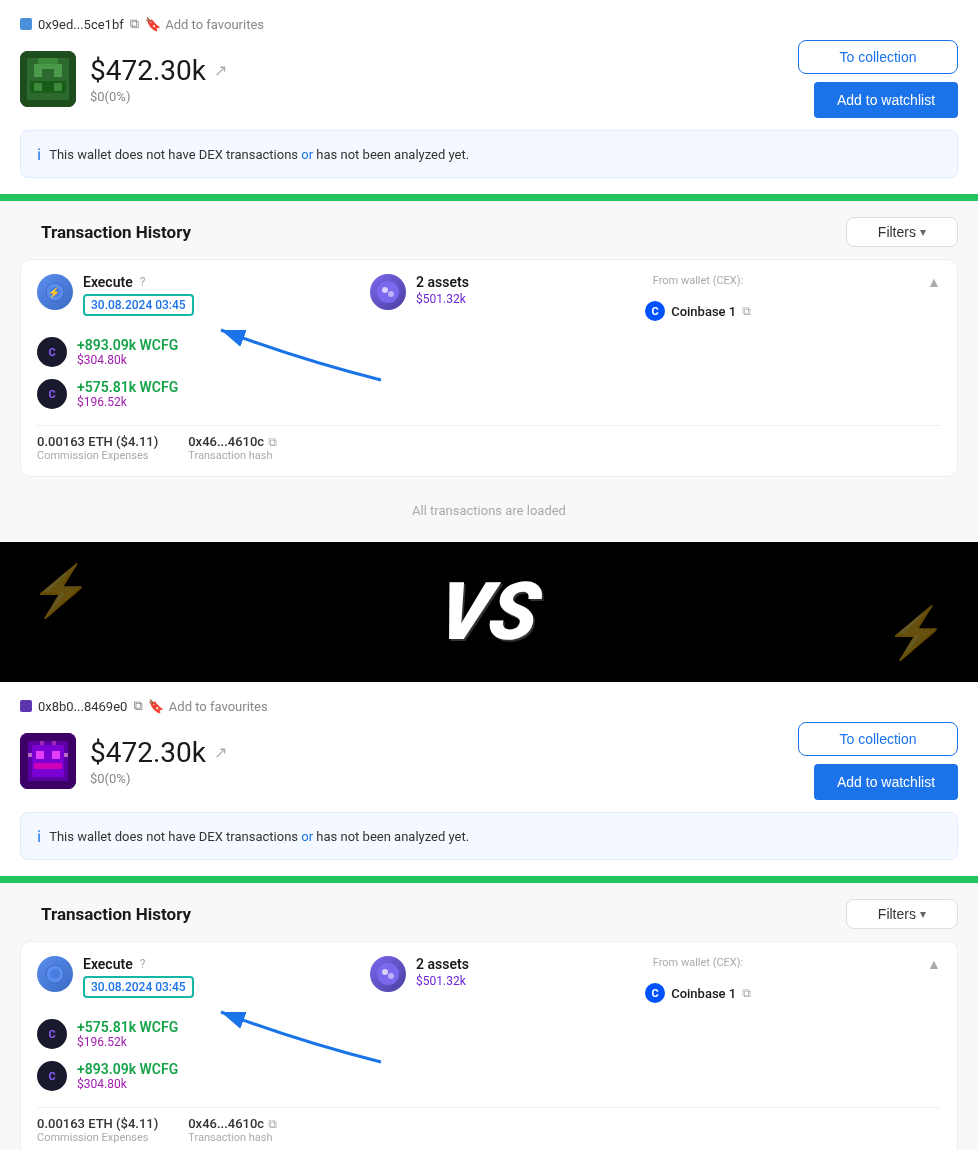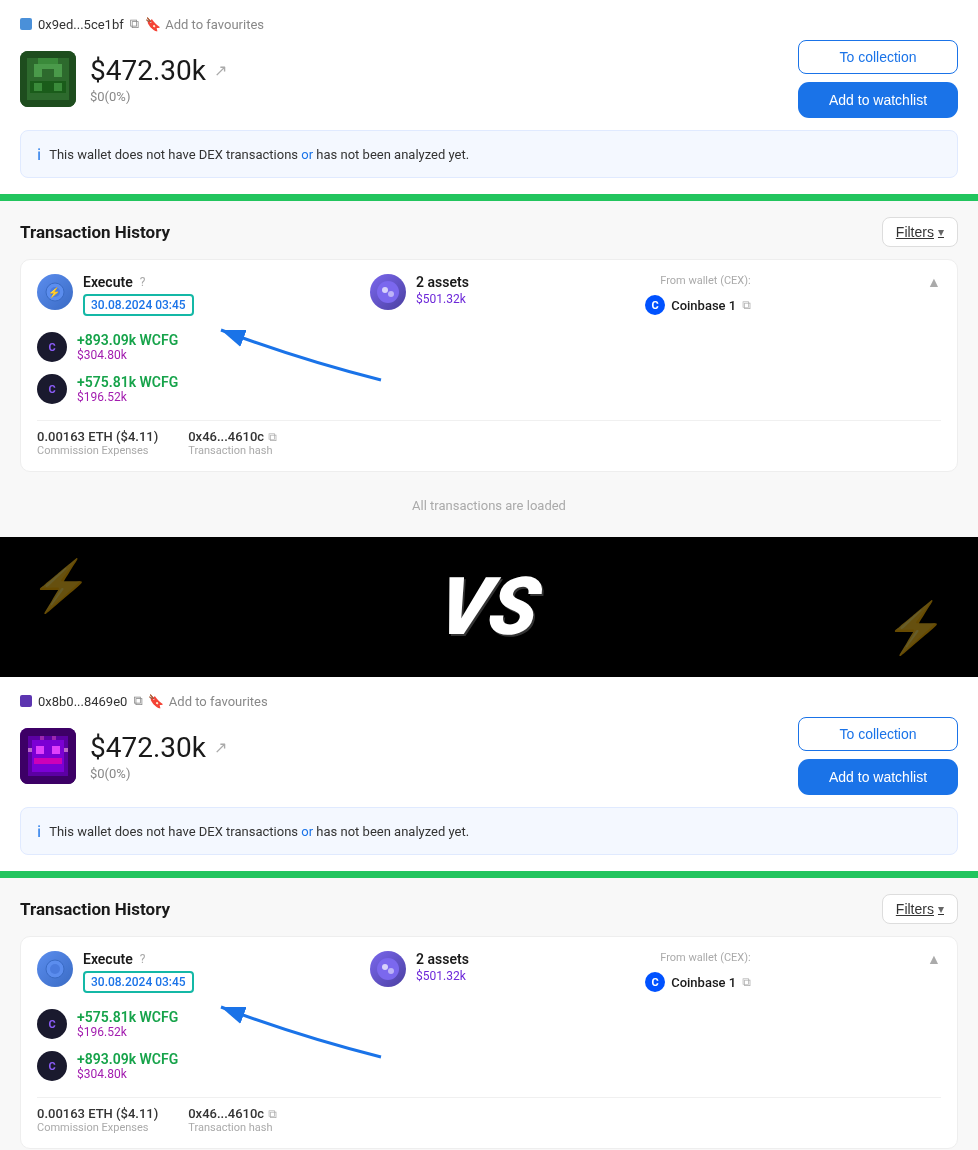--- a/index.html
+++ b/index.html
@@ -110,26 +110,26 @@
       font-weight: 500;
       cursor: pointer;
       width: 160px;
       text-align: center;
     }
 
     .btn-watchlist {
       background: #1a73e8;
       color: #fff;
       border: none;
-      border-radius: 11px;
+      border-radius: 4px;
       padding: 10px 20px;
       font-size: 14px;
       font-weight: 500;
       cursor: pointer;
-      width: 160px;
+      width: 144px;
       text-align: center;
     }
 
     
     .watermark {
       position: absolute;
       top: 0; left: 0; right: 0; bottom: 0;
       pointer-events: none;
       overflow: hidden;
       opacity: 0.07;
@@ -172,40 +172,40 @@
     .tx-history-section {
       padding: 0 20px 16px;
       background: #f8f8f8;
     }
 
     .tx-history-header {
       display: flex;
       align-items: center;
       justify-content: space-between;
       padding: 16px 0 12px;
+      margin-left: 21px;
     }
 
     .tx-history-title {
       font-size: 17px;
       font-weight: 700;
       color: #1a1a1a;
     }
 
     .filters-btn {
       display: flex;
       align-items: center;
       gap: 4px;
       background: #fff;
       border: 1px solid #ddd;
       border-radius: 8px;
-      padding: 6px 13px;
+      padding: 6px 31px;
       font-size: 14px;
       color: #333;
       cursor: pointer;
-      text-decoration: underline;
     }
 
     .filters-chevron {
       font-size: 12px;
       color: #666;
     }
 
     
     .tx-card {
       background: #fff;
@@ -291,22 +291,22 @@
 
     .tx-assets-value {
       font-size: 12px;
       color: #6d28d9;
       margin-top: 2px;
     }
 
     .tx-right {
       display: flex;
       flex-direction: column;
-      align-items: flex-end;
-      gap: 8px;
+      align-items: center;
+      gap: 14px;
     }
 
     .tx-from-label {
       font-size: 11px;
       color: #aaa;
     }
 
     .tx-from-wallet {
       display: flex;
       align-items: center;

